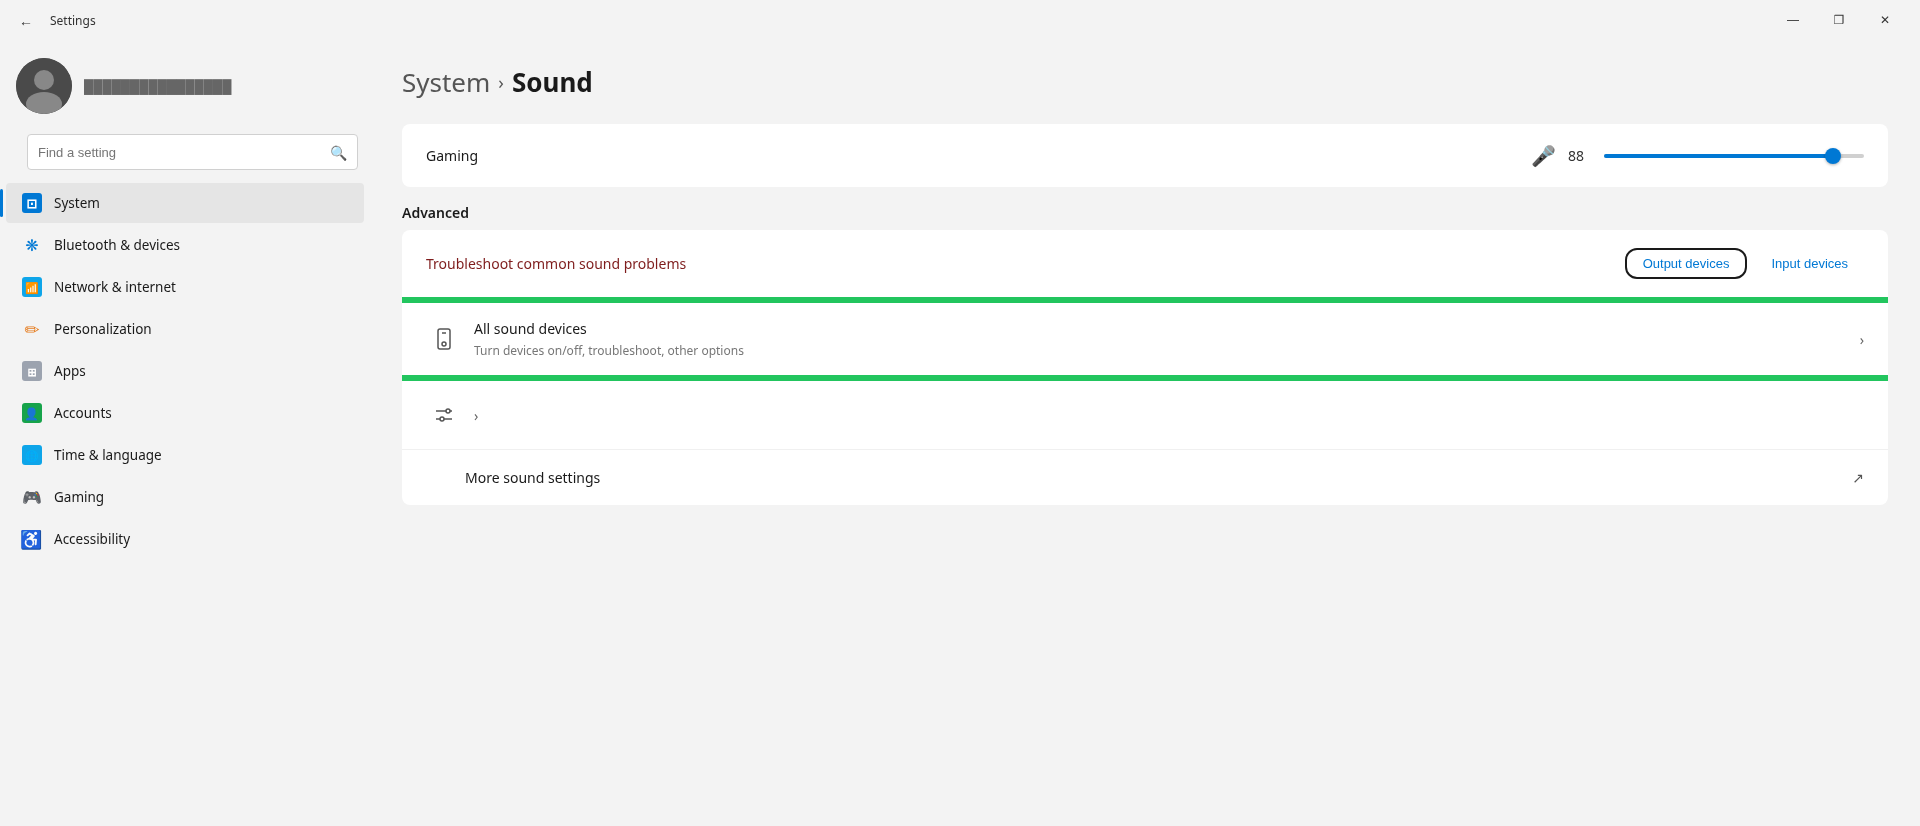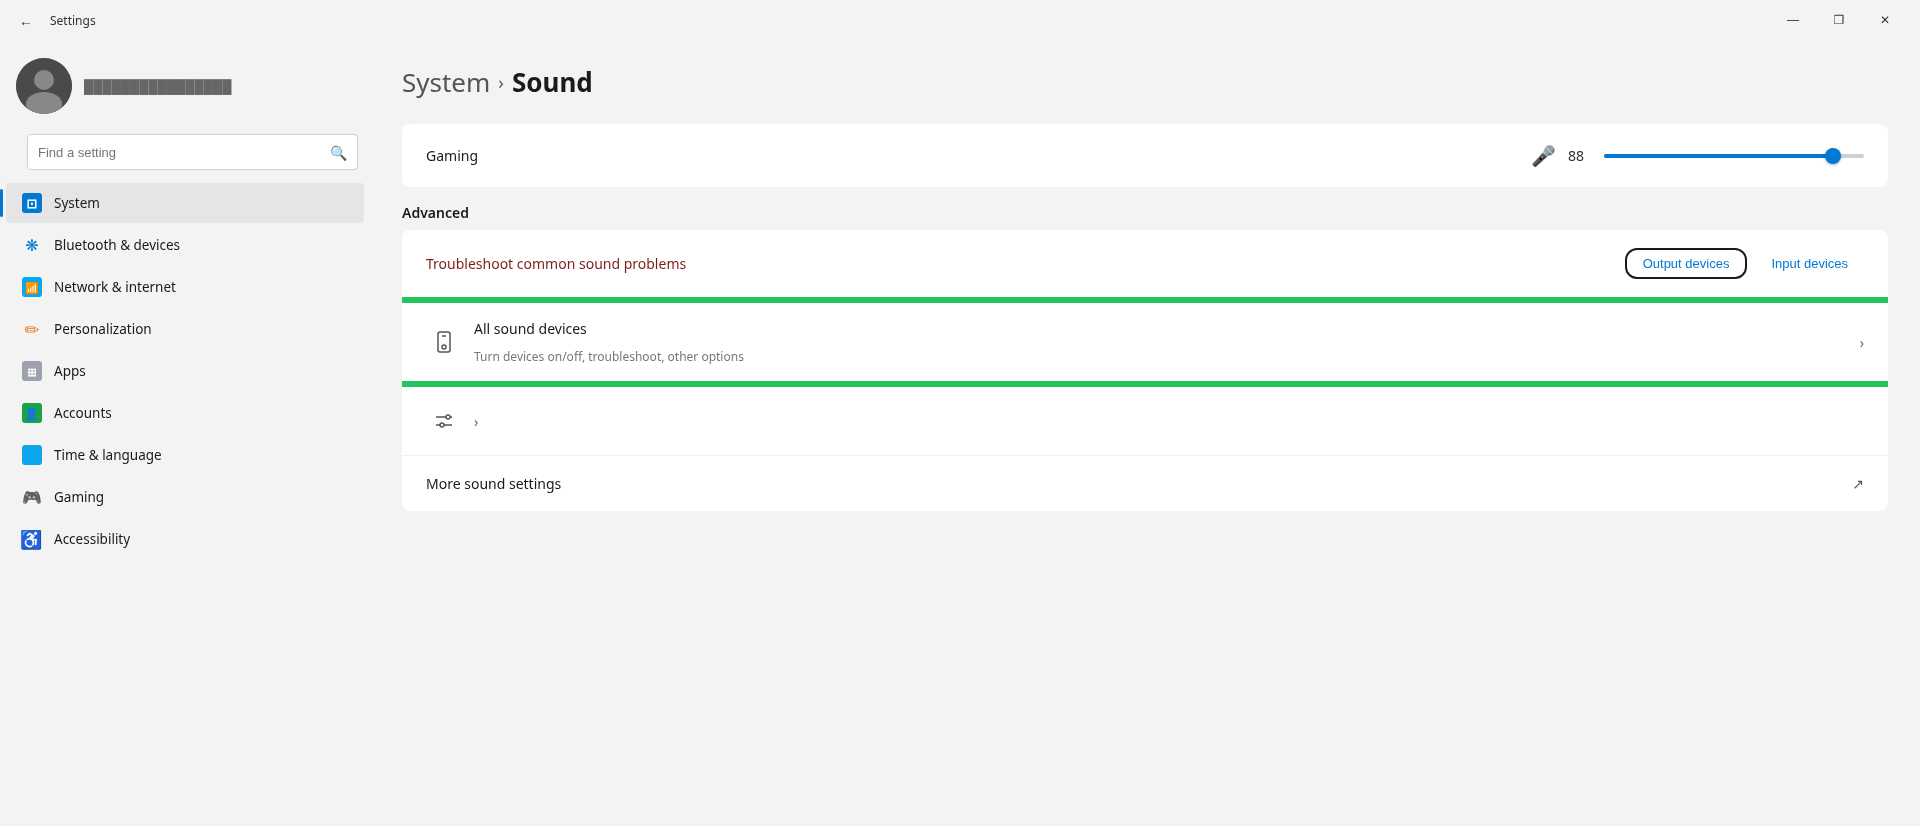--- a/index.html
+++ b/index.html
@@ -274,31 +274,31 @@
     .setting-icon {
       width: 36px; height: 36px;
       display: flex; align-items: center; justify-content: center;
       font-size: 20px;
       color: #555;
       flex-shrink: 0;
       margin-right: 12px;
     }
     .setting-info { flex: 1; }
     .setting-title { font-size: 14px; color: #1a1a1a; }
-    .setting-desc { font-size: 12px; color: #777; margin-top: 10px; }
+    .setting-desc { font-size: 12px; color: #777; margin-top: 4px; }
     .chevron-right { font-size: 14px; color: #666; }
 
     .external-row {
       display: flex;
       align-items: center;
       padding: 18px 24px;
       border-top: 1px solid #f0f0f0;
       cursor: pointer;
     }
-    .external-label { font-size: 14px; color: #1a1a1a; flex: 1; }
+    .external-label { font-size: 14px; color: #1a1a1a; flex: 1; margin-left: 39px; }
     .external-icon { font-size: 14px; color: #555; }
 
     
     .icon-square {
       width: 20px; height: 20px;
       border-radius: 3px;
       display: flex; align-items: center; justify-content: center;
       font-size: 13px;
       font-weight: 700;
       color: #fff;

